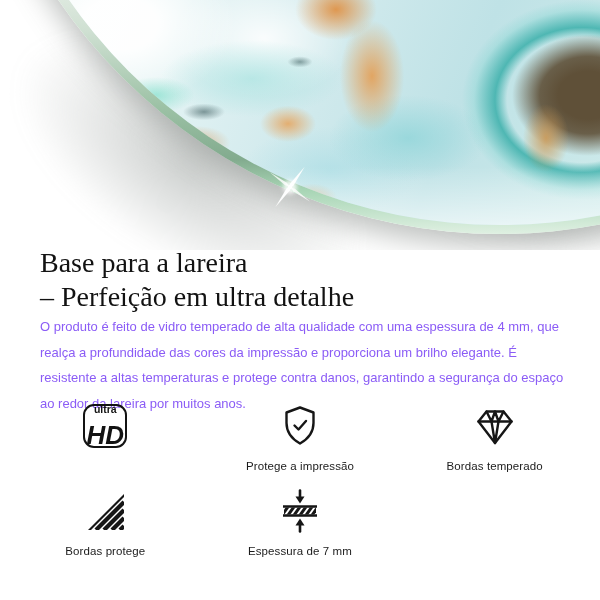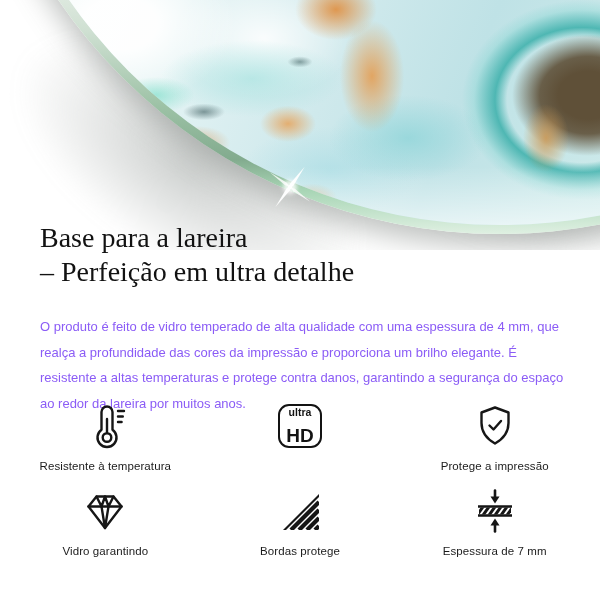--- a/index.html
+++ b/index.html
@@ -44,37 +44,37 @@
       radial-gradient(130px 55px at 42% 33%, rgba(150,222,218,0.55), transparent 70%),
       radial-gradient(55px 26px at 26% 40%,  rgba(112,220,196,0.60), transparent 70%),
       radial-gradient(120px 60px at 55% 72%, rgba(165,220,228,0.60), transparent 75%),
       radial-gradient(170px 120px at 20% 10%, rgba(255,255,255,0.95) 22%, rgba(255,255,255,0) 68%),
       radial-gradient(130px 85px at 44% 16%,  rgba(255,255,255,0.85), rgba(255,255,255,0) 70%),
       linear-gradient(112deg, #f3fbfa 0%, #e2f2f3 30%, #cfe9ec 52%, #bfe2e6 72%, #cdeaea 100%);
   }
   .sparkle { position:absolute; left:264px; top:161px; width:52px; height:52px; }
 
   
-  .title { position:absolute; left:40px; top:221px; color:#121212;
+  .title { position:absolute; left:40px; top:246px; color:#121212;
     font-family:"Liberation Serif", serif; font-size:28px; line-height:34px; font-weight:400; }
   .paragraph { position:absolute; left:40px; top:314px; width:526px;
     font-size:13px; line-height:25.5px; color:#8b5cf6; }
 
   
   .features { position:absolute; left:8px; top:402px; width:584px;
     display:grid; grid-template-columns:repeat(3,1fr); row-gap:15px; }
   .feature { display:flex; flex-direction:column; align-items:center; }
   .icon-wrap { height:48px; display:flex; align-items:center; justify-content:center; }
   .feature .label { margin-top:10px; font-size:11.5px; color:#1b1b1b; letter-spacing:0.1px; }
 
   .uhd-box { width:44px; height:44px; border:2.6px solid #131313; border-radius:11px;
     display:flex; flex-direction:column; align-items:center; justify-content:center;
     color:#131313; line-height:1; }
   .uhd-top { font-size:10.5px; font-weight:700; }
-  .uhd-bottom { font-size:19px; font-weight:700; margin-top:8px; }
+  .uhd-bottom { font-size:26px; font-weight:700; margin-top:8px;font-style:italic; }
 
   svg .stroke { fill:none; stroke:#161616; stroke-width:2.4;
     stroke-linecap:round; stroke-linejoin:round; }
   svg .fillb { fill:#161616; }
 </style>
 </head>
 <body>
 
 <div class="hero">
   <div class="shadow-wash"></div>
@@ -102,31 +102,20 @@
 
 <div class="title">
   <div>Base para a lareira</div>
   <div>– Perfeição em ultra detalhe</div>
 </div>
 
 <div class="paragraph">O produto é feito de vidro temperado de alta qualidade com uma espessura de 4 mm, que realça a profundidade das cores da impressão e proporciona um brilho elegante. É resistente a altas temperaturas e protege contra danos, garantindo a segurança do espaço ao redor da lareira por muitos anos.</div>
 
 <div class="features">
 
-  <div class="feature">
-    <div class="icon-wrap">
-      <svg width="48" height="48" viewBox="0 0 48 48">
-        <path class="stroke" d="M20.5 10 a5.5 5.5 0 0 1 11 0 v17.8 a9.5 9.5 0 1 1 -11 0 z"></path>
-        <path class="stroke" d="M26 17 V30"></path>
-        <circle class="stroke" cx="26" cy="35.5" r="4.3"></circle>
-        <path class="stroke" d="M37 9 h6 M37 14.5 h4.8 M37 20 h3.6"></path>
-      </svg>
-    </div>
-    <span class="label">Resistente à temperatura</span>
-  </div>
 
   <div class="feature">
     <div class="icon-wrap">
       <div class="uhd-box">
         <span class="uhd-top">ultra</span>
         <span class="uhd-bottom">HD</span>
       </div>
     </div>
   </div>
 
@@ -144,21 +133,21 @@
     <div class="icon-wrap">
       <svg width="48" height="48" viewBox="0 0 48 48">
         <g style="stroke-width:2.1">
           <path class="stroke" d="M7.5 19.5 L15.5 9.5 H32.5 L40.5 19.5 L24 41 Z"></path>
           <path class="stroke" d="M7.5 19.5 H40.5"></path>
           <path class="stroke" d="M15.5 9.5 L20.5 19.5 M24 9.5 L20.5 19.5 M24 9.5 L27.5 19.5 M32.5 9.5 L27.5 19.5"></path>
           <path class="stroke" d="M20.5 19.5 L24 41 M27.5 19.5 L24 41"></path>
         </g>
       </svg>
     </div>
-    <span class="label">Vidro garantindo</span>
+    <span class="label">Bordas temperado</span>
   </div>
 
   <div class="feature">
     <div class="icon-wrap">
       <svg width="48" height="48" viewBox="0 0 48 48">
         <defs>
             <clipPath id="triClip">
               <polygon points="7,43 43,43 43,7"></polygon>
             </clipPath>
           </defs>

